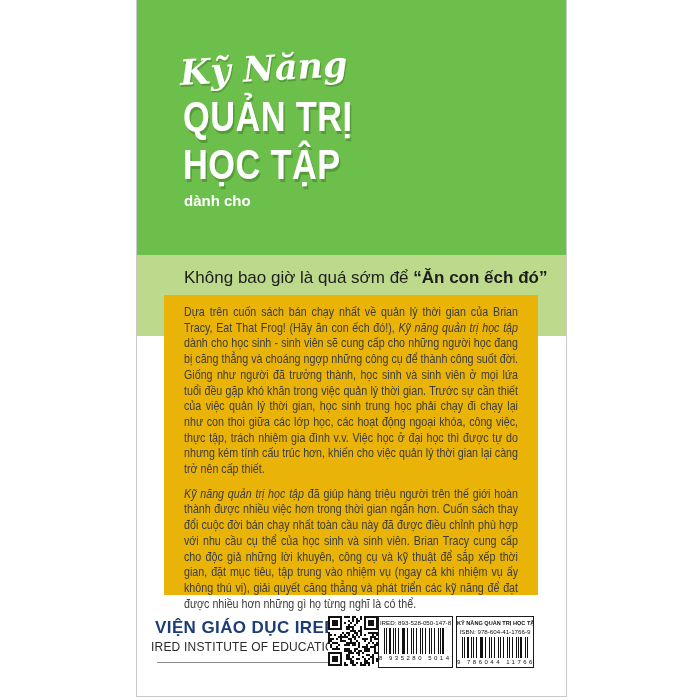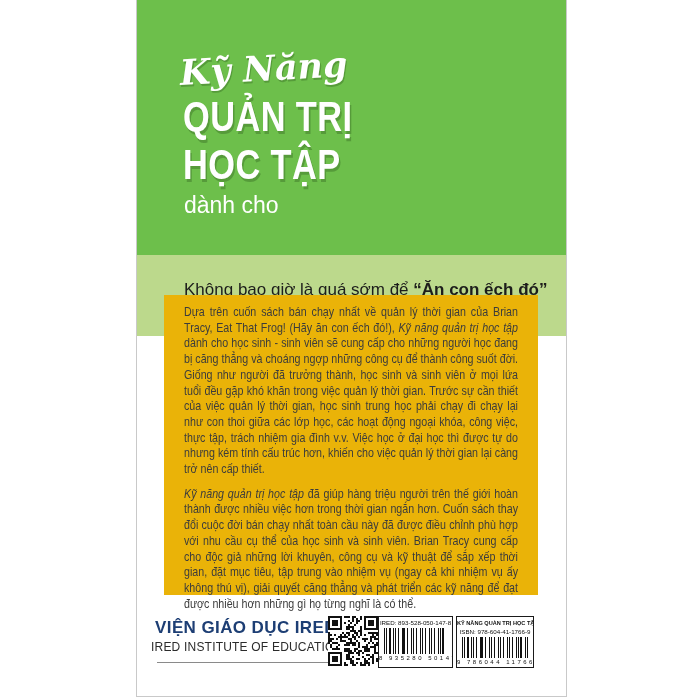--- a/index.html
+++ b/index.html
@@ -23,32 +23,32 @@
     font-size:35px;transform:rotate(-3deg);transform-origin:left bottom;
     text-shadow:1px 2px 0 rgba(58,110,38,.45);
   }
   .title-main{
     position:absolute;left:46px;top:92px;
     font-size:43px;font-weight:bold;line-height:48px;letter-spacing:.5px;
     transform:scaleX(.8);transform-origin:left top;white-space:nowrap;
     text-shadow:2px 3px 0 rgba(58,110,38,.45);
   }
   .subtitle-prefix{
-    position:absolute;left:47px;top:192px;font-size:23px;font-weight:400;
+    position:absolute;left:47px;top:192px;font-size:15px;font-weight:700;
   }
   .subtitle-audience{
     position:absolute;left:47px;top:214px;font-size:20.5px;font-weight:bold;margin-top:48px;
   }
   
   .band{
     position:absolute;left:0;top:255px;width:100%;height:81px;
     background:#bcd98c;
   }
   .tagline{
-    position:absolute;left:47px;top:13px;font-size:17px;color:#1d1d1b;margin-top:12px;
+    position:absolute;left:47px;top:13px;font-size:17px;color:#1d1d1b;
   }
   .tagline b{font-weight:bold;}
   
   .panel{
     position:absolute;left:27px;top:295px;width:374px;height:300px;
     background:#eab308;box-sizing:border-box;padding:9px 0 0 20px;
   }
   .body-text{
     width:400px;transform:scaleX(.835);transform-origin:left top;
     font-size:12.8px;line-height:15.7px;color:#3c3c3c;text-align:justify;

